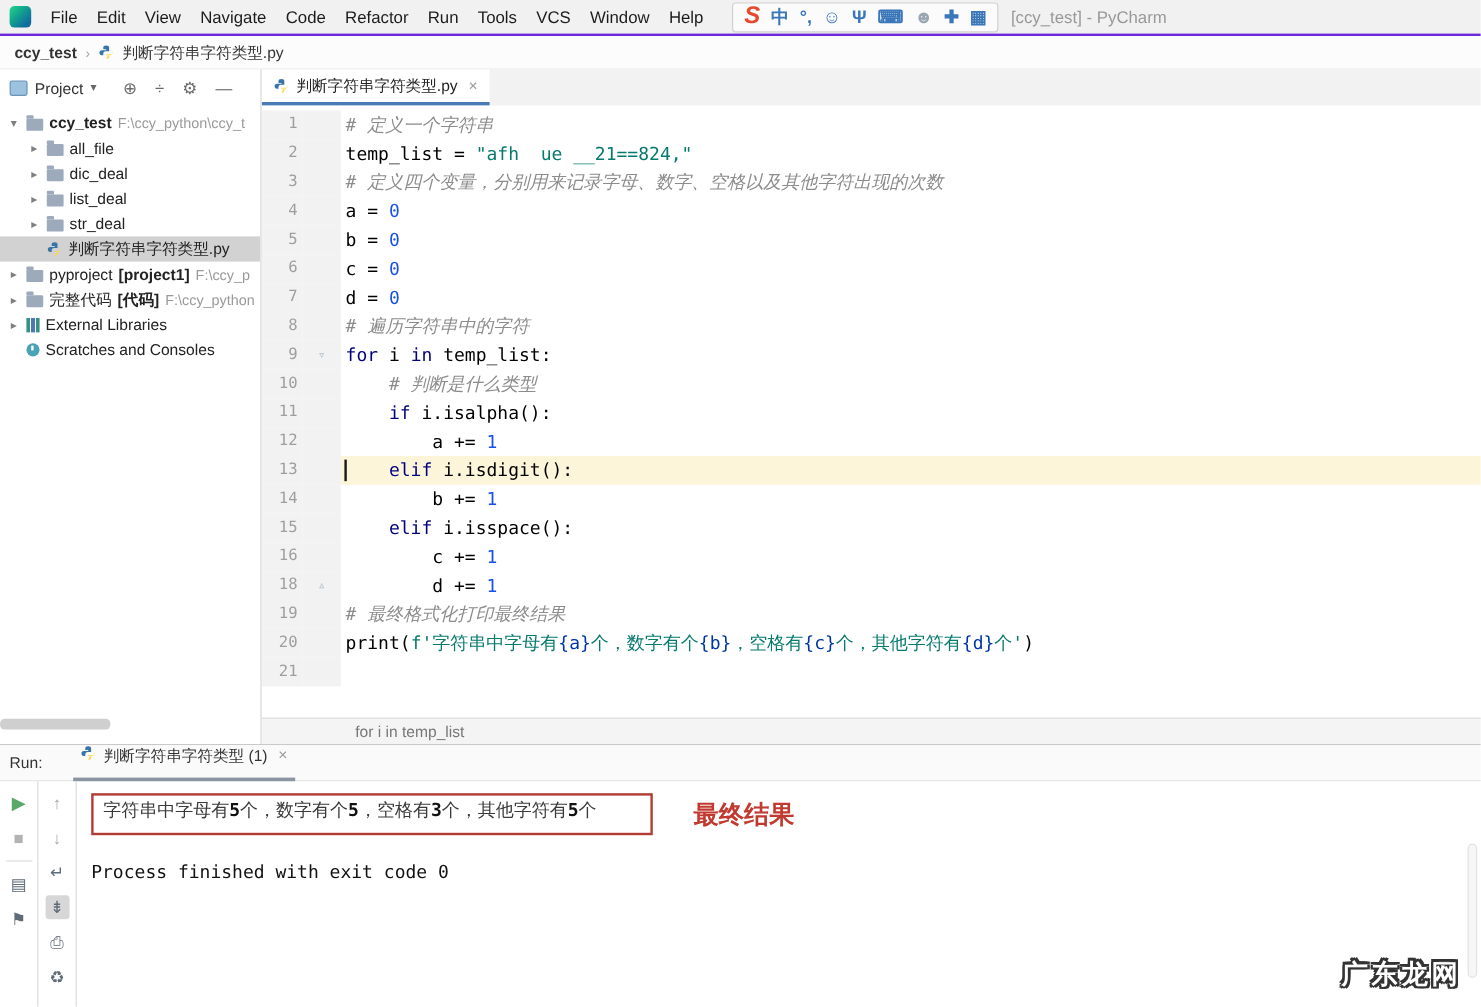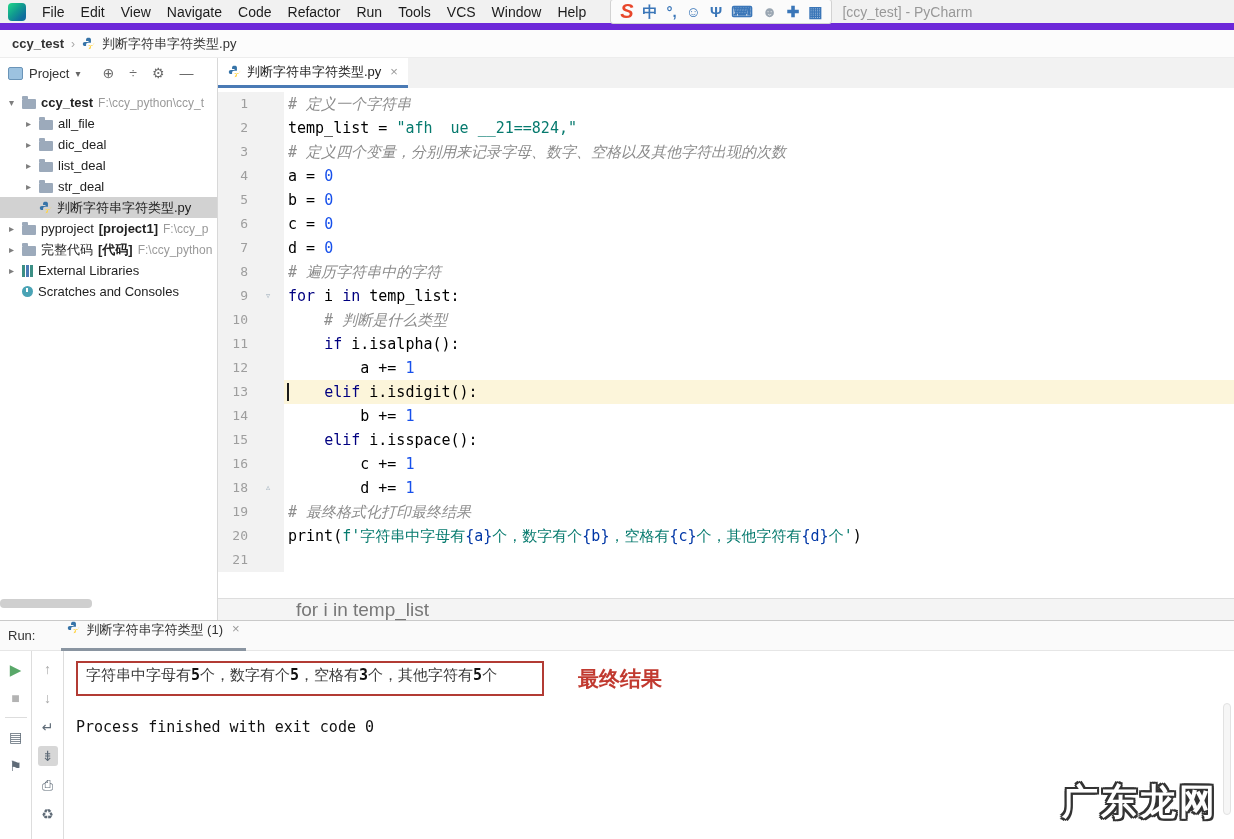--- a/index.html
+++ b/index.html
@@ -1,20 +1,20 @@
 <!DOCTYPE html>
 <html><head>
 <meta charset="utf-8">
 <style>
   *{box-sizing:border-box}
   html,body{margin:0;padding:0}
   body{width:1234px;height:839px;font-family:"Liberation Sans",sans-serif;background:#fff;overflow:hidden;position:relative}
 
   
-  .menubar{height:30px;background:#f1f1f1;border-bottom:7px solid #6d28d9;display:flex;align-items:center;padding:0 8px}
+  .menubar{height:30px;background:#f1f1f1;border-bottom:2px solid #6d28d9;display:flex;align-items:center;padding:0 8px}
   .app-icon{width:18px;height:18px;border-radius:4px;background:linear-gradient(135deg,#21d789 0%,#119c8f 45%,#0f6e9e 80%);margin-right:8px;flex:none}
   .menus{display:flex;align-items:center}
   .menu-item{font-size:14px;color:#1c1c1c;padding:3px 8px;white-space:nowrap}
   .tray{display:flex;align-items:center;gap:9px;border:1px solid #d2d2d2;background:#fbfbfb;border-radius:3px;padding:0 9px;margin-left:16px;height:25px}
   .tray-icon{color:#3a76b8;font-size:15px;font-weight:700;line-height:1}
   .tray-icon.sogou{color:#e8472b;font-weight:800;font-size:20px;font-style:italic;transform:translateY(-1px)}
   .tray-icon.grayish{color:#9aa6b2}
   .win-title{color:#989898;font-size:14px;margin-left:10px;white-space:nowrap}
 
   
@@ -57,21 +57,21 @@
   .fold-cell{width:32px;flex:none;background:#f2f2f2;color:#b5c0ca;font-size:11px;text-align:center}
   .code-text{flex:1;white-space:pre;position:relative;padding-left:4px;min-width:0}
   .code-line.current .code-text{background:#fcf5da}
   .caret{position:absolute;left:3px;top:3px;width:2px;height:18px;background:#1a1a1a}
   .tok-plain{color:#000}
   .tok-keyword{color:#000080}
   .tok-string{color:#067a6e}
   .tok-number{color:#1750eb}
   .tok-comment{color:#8c8c8c;font-style:italic}
   .tok-brace{color:#0037a6}
-  .editor-footer{height:22px;flex:none;background:#f4f4f4;border-top:1px solid #ddd;font-size:19px;color:#777;display:flex;align-items:center;padding-left:78px}
+  .editor-footer{height:22px;flex:none;background:#f4f4f4;border-top:1px solid #ddd;font-size:13px;color:#777;display:flex;align-items:center;padding-left:78px}
 
   
   .run-panel{height:250px;border-top:1px solid #c9c9c9;display:flex;flex-direction:column;background:#fff}
   .run-header{height:30px;flex:none;display:flex;align-items:center;background:#fafafa;padding-left:8px;font-size:13px;color:#333;border-bottom:1px solid #e6e6e6}
   .run-label{font-size:13px;color:#333}
   .run-tab{display:flex;align-items:flex-start;gap:6px;margin-left:26px;padding:0 6px;height:30px;border-bottom:3px solid #8a95a1}
   .run-body{flex:1;display:flex;min-height:0}
   .rtb{width:32px;flex:none;border-right:1px solid #ddd;display:flex;flex-direction:column;align-items:center;padding-top:8px;gap:9px}
   .rtb-icon{width:20px;height:20px;display:flex;align-items:center;justify-content:center;font-size:14px;border-radius:3px;line-height:1}
   .rtb-icon.play{color:#59a869;font-size:15px}
@@ -83,21 +83,21 @@
   .console{flex:1;min-width:0;padding:6px 12px;font-family:"DejaVu Sans Mono",monospace;font-size:15px;color:#111;position:relative}
   .cmd-line{white-space:nowrap;overflow:hidden}
   .result-row{display:flex;align-items:center;margin-top:4px}
   .result-box{border:2px solid #b23b34;padding:3px 10px 9px 8px;width:468px;flex:none}
   .result-text{font-size:15px;color:#3a3a3a;font-family:"DejaVu Sans Mono",monospace}
   .result-text b{color:#111}
   .annotation{color:#c13a30;font-weight:700;font-size:21px;margin-left:34px;font-family:"Liberation Sans",sans-serif}
   .exit-line{margin-top:22px;white-space:nowrap}
   .console-vscroll{position:absolute;right:3px;top:52px;width:8px;height:112px;border:1px solid #e2e2e2;border-radius:4px;background:#f6f6f6}
 
-  .watermark{position:absolute;right:16px;bottom:12px;font-size:36px;font-weight:800;color:#fff;letter-spacing:3px;
+  .watermark{position:absolute;right:16px;bottom:12px;font-size:22px;font-weight:800;color:#fff;letter-spacing:3px;
     text-shadow:-2px -2px 0 #333,2px -2px 0 #333,-2px 2px 0 #333,2px 2px 0 #333,0 -2px 0 #333,0 2px 0 #333,-2px 0 0 #333,2px 0 0 #333}
 </style>
 </head>
 <body>
 
 <div class="menubar">
   <span class="app-icon"></span>
   <span class="menus" id="menus">
       <span class="menu-item">File</span>
       <span class="menu-item">Edit</span>

